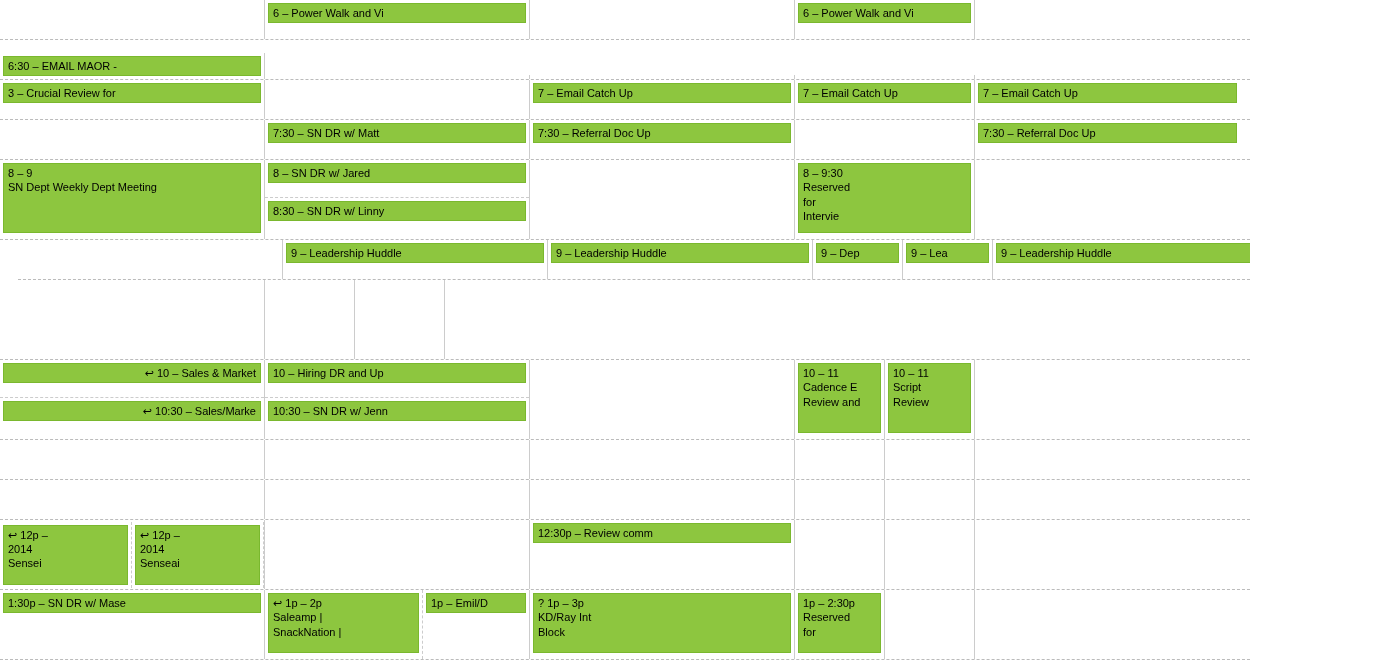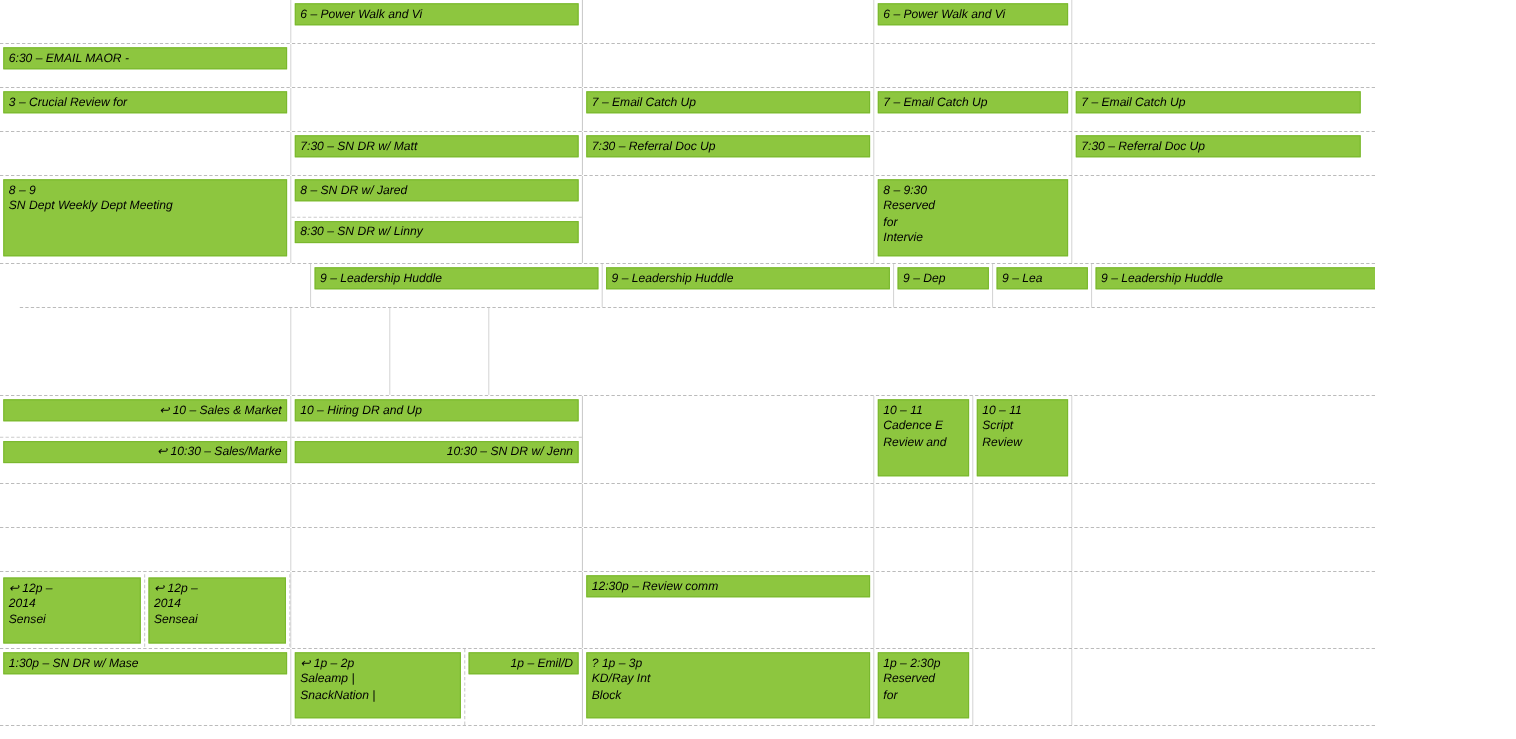--- a/index.html
+++ b/index.html
@@ -17,21 +17,20 @@
       margin: 1px;
       font-size: 11px;
       font-weight: normal;
       line-height: 1.3;
       border: 1px solid #7ab82e;
     }
 
     .grid-wrap {
       width: 1250px;
       overflow: hidden;
-      font-style: italic;
     }
 
     
     .main-row {
       display: flex;
       border-bottom: 1px dashed #bbb;
     }
 
     .main-cell {
       flex-shrink: 0;
@@ -59,21 +58,21 @@
     <div class="main-cell w265">
       <div class="event">6 – Power Walk and Vi</div>
     </div>
     <div class="main-cell w265"></div>
     <div class="main-cell" style="width:180px;min-width:180px;">
       <div class="event">6 – Power Walk and Vi</div>
     </div>
     <div class="main-cell w265" style="border-right:none;"></div>
   </div>
 
-  <div class="main-row" style="min-height:40px;">
+  <div class="main-row" style="min-height:40px;align-items:flex-end;">
     <div class="main-cell w265">
       <div class="event">6:30 – EMAIL MAOR -</div>
     </div>
     <div class="main-cell w265"></div>
     <div class="main-cell w265"></div>
     <div class="main-cell" style="width:180px;min-width:180px;"></div>
     <div class="main-cell w265" style="border-right:none;"></div>
   </div>
 
   <div class="main-row" style="min-height:40px;">
@@ -157,21 +156,21 @@
         <div class="event">↩ 10 – Sales &amp; Market</div>
       </div>
       <div class="inner-row" style="min-height:38px;padding:2px;">
         <div class="event">↩ 10:30 – Sales/Marke</div>
       </div>
     </div>
     <div class="main-cell w265" style="padding:0;">
       <div class="inner-row" style="min-height:38px;padding:2px;border-bottom:1px dashed #ccc;">
         <div class="event">10 – Hiring DR and Up</div>
       </div>
-      <div class="inner-row" style="min-height:38px;padding:2px;text-align:right;">
+      <div class="inner-row" style="min-height:38px;padding:2px;">
         <div class="event">10:30 – SN DR w/ Jenn</div>
       </div>
     </div>
     <div class="main-cell w265"></div>
     <div class="main-cell w90">
       <div class="event" style="min-height:70px;">10 – 11<br>Cadence E<br>Review and</div>
     </div>
     <div class="main-cell w90">
       <div class="event" style="min-height:70px;">10 – 11<br>Script<br>Review</div>
     </div>
@@ -215,21 +214,21 @@
   </div>
 
   <div class="main-row" style="min-height:70px;">
     <div class="main-cell w265">
       <div class="event">1:30p – SN DR w/ Mase</div>
     </div>
     <div class="main-cell w265" style="padding:0;display:flex;flex-direction:row;align-items:stretch;">
       <div style="flex:1.5;padding:2px;border-right:1px dashed #ccc;">
         <div class="event" style="min-height:60px;">↩ 1p – 2p<br>Saleamp |<br>SnackNation |</div>
       </div>
-      <div style="flex:1;padding:2px;text-align:right;">
+      <div style="flex:1;padding:2px;">
         <div class="event">1p – Emil/D</div>
       </div>
     </div>
     <div class="main-cell w265">
       <div class="event" style="min-height:60px;">? 1p – 3p<br>KD/Ray Int<br>Block</div>
     </div>
     <div class="main-cell w90">
       <div class="event" style="min-height:60px;">1p – 2:30p<br>Reserved<br>for</div>
     </div>
     <div class="main-cell w90"></div>

